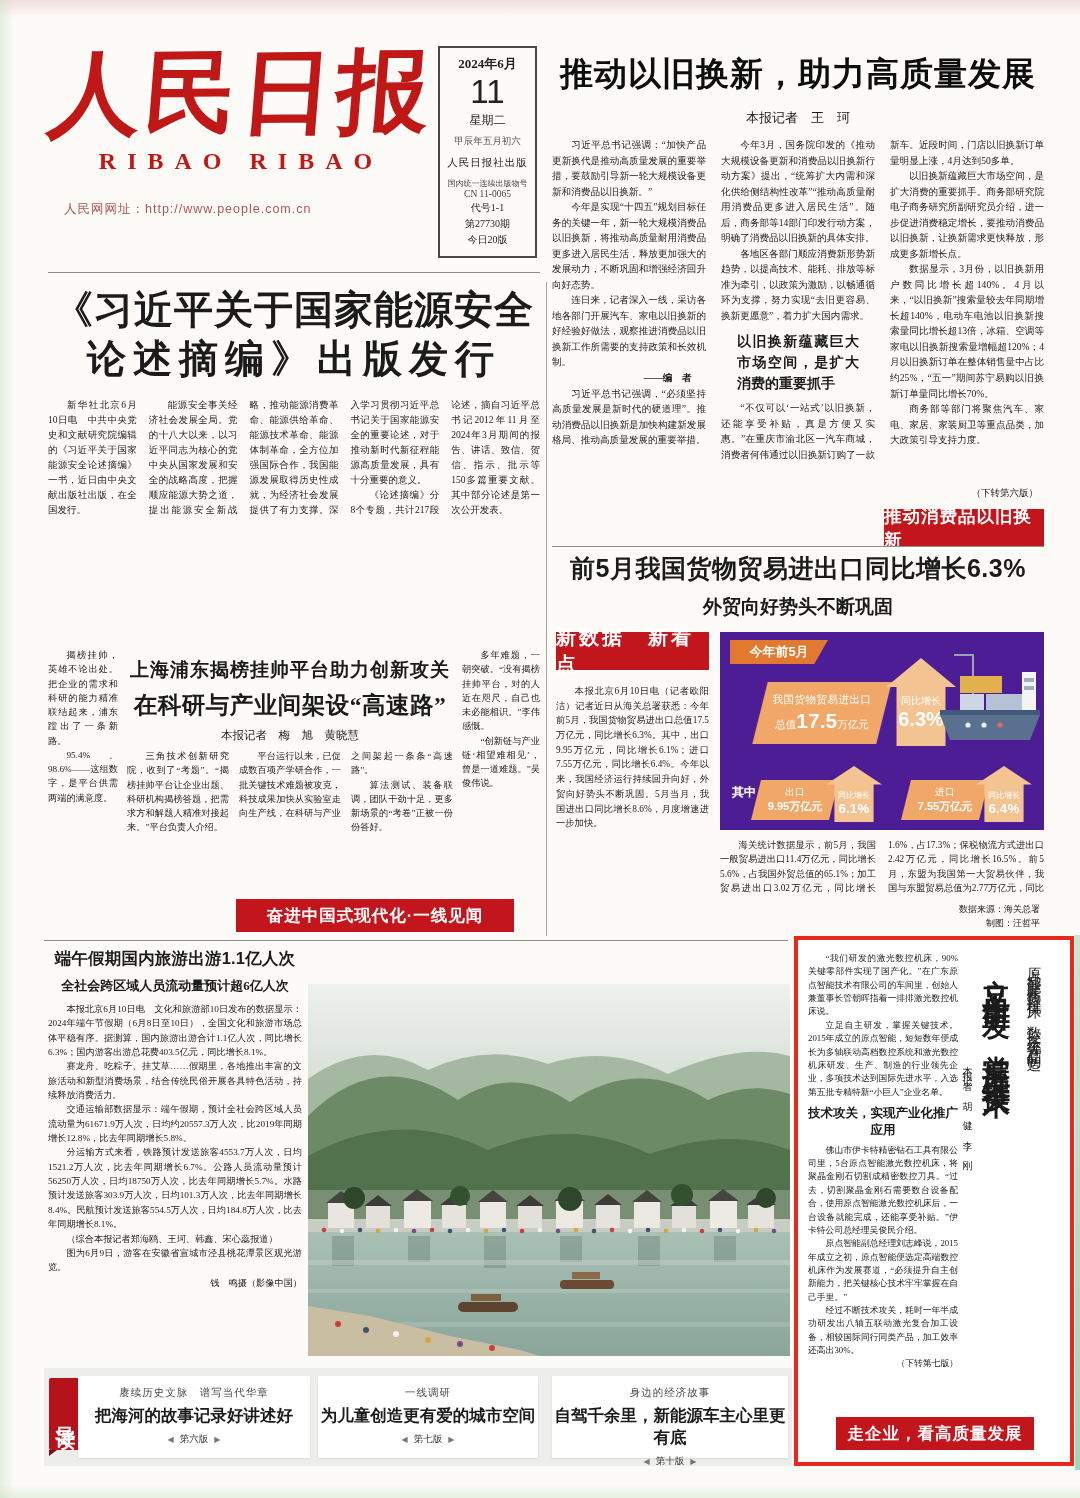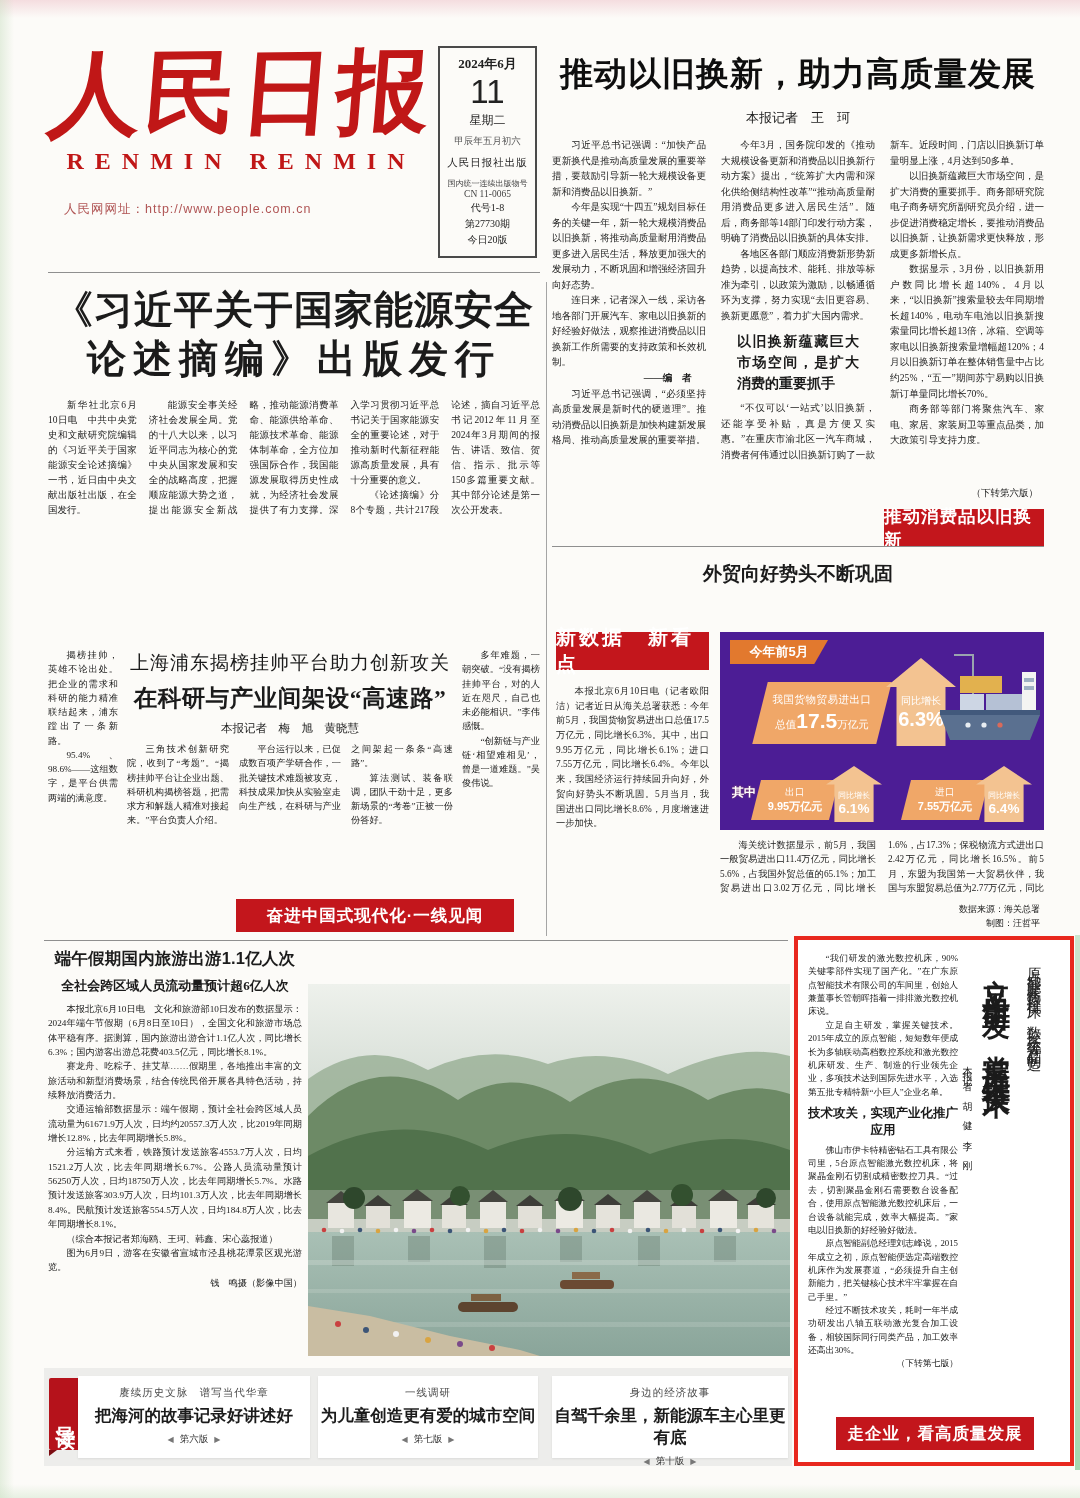--- a/index.html
+++ b/index.html
@@ -59,21 +59,21 @@
   
   .energy{position:absolute;left:48px;top:286px;width:492px;height:352px;}
   .energy-h1{font-size:39px;font-weight:900;text-align:center;letter-spacing:1px;line-height:1.25;}
   .energy-h2{font-size:39px;font-weight:900;text-align:center;letter-spacing:7px;line-height:1.25;}
   .energy-body{margin-top:14px;height:222px;column-count:5;column-gap:12px;font-size:9.5px;line-height:1.58;overflow:hidden;}
 
   
   .pudong{position:absolute;left:48px;top:648px;width:492px;height:284px;display:grid;
         grid-template-columns:70px 1fr 78px;column-gap:9px;}
   .pud-side{font-size:9.2px;line-height:1.55;overflow:hidden;}
-  .pud-kicker{text-align:center;font-size:19px;font-weight:normal;letter-spacing:1px;margin-top:2px;}
+  .pud-kicker{text-align:center;font-size:19px;font-weight:bold;letter-spacing:1px;margin-top:9px;}
   .pud-headline{text-align:center;font-family:"Liberation Serif",serif;font-weight:bold;font-size:23.5px;
         margin-top:6px;letter-spacing:0.5px;}
   .pud-byline{text-align:center;font-family:"Liberation Serif",serif;font-size:11.5px;margin:7px 0 6px;}
   .pud-body{column-count:3;column-gap:10px;height:142px;font-size:9.2px;line-height:1.55;overflow:hidden;}
   .pud-badge{position:absolute;left:188px;bottom:0;width:278px;height:33px;font-size:16.5px;letter-spacing:1px;}
 
   
   .trade{position:absolute;left:552px;top:552px;width:492px;height:384px;}
   .trade-headline{font-size:25px;font-weight:900;text-align:center;letter-spacing:0.5px;}
   .trade-subhead{text-align:center;font-family:"Liberation Serif",serif;font-weight:bold;font-size:19px;margin-top:9px;}
@@ -160,33 +160,33 @@
 
 <div class="page">
 
   <div class="scan-top"></div>
   <div class="scan-left"></div>
   <div class="scan-bottom"></div>
   <div class="scan-right"></div>
 
   <div class="masthead">
     <div class="logo">人民日报</div>
-    <div class="romanized">RENMIN RENMIN</div>
+    <div class="romanized">RIBAO RIBAO</div>
     <div class="website">人民网网址：http://www.people.com.cn</div>
   </div>
 
   <div class="date-box">
     <div class="db-ym">2024年6月</div>
     <div class="db-day">11</div>
     <div class="db-week">星期二</div>
     <div class="db-lunar">甲辰年五月初六</div>
     <div class="db-pub">人民日报社出版</div>
     <div class="db-serial">国内统一连续出版物号</div>
     <div class="db-cn">CN 11-0065</div>
-    <div class="db-code">代号1-8</div>
+    <div class="db-code">代号1-1</div>
     <div class="db-issue">第27730期</div>
     <div class="db-pages">今日20版</div>
   </div>
 
   <div class="lead">
     <div class="lead-headline">推动以旧换新，助力高质量发展</div>
     <div class="lead-byline">本报记者　王　珂</div>
     <div class="lead-body bodytext">
       <p>习近平总书记强调：“加快产品更新换代是推动高质量发展的重要举措，要鼓励引导新一轮大规模设备更新和消费品以旧换新。”</p>
       <p>今年是实现“十四五”规划目标任务的关键一年，新一轮大规模消费品以旧换新，将推动高质量耐用消费品更多进入居民生活，释放更加强大的发展动力，不断巩固和增强经济回升向好态势。</p>
@@ -236,20 +236,21 @@
       </div>
     </div>
     <div class="pud-side bodytext">
       <p>多年难题，一朝突破。“没有揭榜挂帅平台，对的人近在咫尺，自己也未必能相识。”李伟感慨。</p>
       <p>“创新链与产业链‘相望难相见’，曾是一道难题。”吴俊伟说。</p>
     </div>
     <div class="badge pud-badge">奋进中国式现代化·一线见闻</div>
   </div>
 
   <div class="trade">
+    <div class="trade-headline">前5月我国货物贸易进出口同比增长6.3%</div>
     <div class="trade-subhead">外贸向好势头不断巩固</div>
     <div class="badge trade-badge">新数据　新看点</div>
 
     <div class="info">
       <div class="info-tab">今年前5月</div>
       <div class="para info-para-big">
         <div class="para-inner">
           <div class="ip-label">我国货物贸易进出口</div>
           <div class="ip-valrow"><span>总值</span><b>17.5</b><span>万亿元</span></div>
         </div>
@@ -432,21 +433,21 @@
         <rect x="163" y="310" width="30" height="7" fill="#7d6142"></rect>
       </g>
     </svg>
   </div>
 
   <div class="company">
     <div class="comp-text bodytext">
       <p>“我们研发的激光数控机床，90%关键零部件实现了国产化。”在广东原点智能技术有限公司的车间里，创始人兼董事长管朝晖指着一排排激光数控机床说。</p>
       <p>立足自主研发，掌握关键技术。2015年成立的原点智能，短短数年便成长为多轴联动高档数控系统和激光数控机床研发、生产、制造的行业领先企业，多项技术达到国际先进水平，入选第五批专精特新“小巨人”企业名单。</p>
       <p class="comp-subhead">技术攻关，实现产业化推广应用</p>
-      <p>佛山市伊卡特精密钻石工具有限公司里，5台原点智能激光数控机床，将聚晶金刚石切割成精密数控刀具。“过去，切割聚晶金刚石需要数台设备配合，使用原点智能激光数控机床后，一台设备就能完成，效率大幅提高。”家电以旧换新的好经验好做法。</p>
+      <p>佛山市伊卡特精密钻石工具有限公司里，5台原点智能激光数控机床，将聚晶金刚石切割成精密数控刀具。“过去，切割聚晶金刚石需要数台设备配合，使用原点智能激光数控机床后，一台设备就能完成，还能享受补贴。”伊卡特公司总经理吴俊民介绍。</p>
       <p>原点智能副总经理刘志峰说，2015年成立之初，原点智能便选定高端数控机床作为发展赛道，“必须提升自主创新能力，把关键核心技术牢牢掌握在自己手里。”</p>
       <p>经过不断技术攻关，耗时一年半成功研发出八轴五联动激光复合加工设备，相较国际同行同类产品，加工效率还高出30%。</p>
       <p class="comp-jump">（下转第七版）</p>
     </div>
     <div class="comp-byline">本报记者　胡　健　李　刚</div>
     <div class="comp-title">立足自主研发　掌握关键技术</div>
     <div class="comp-kicker">原点智能聚焦数控机床、数控系统等产品制造</div>
     <div class="badge comp-badge">走企业，看高质量发展</div>
   </div>
 

